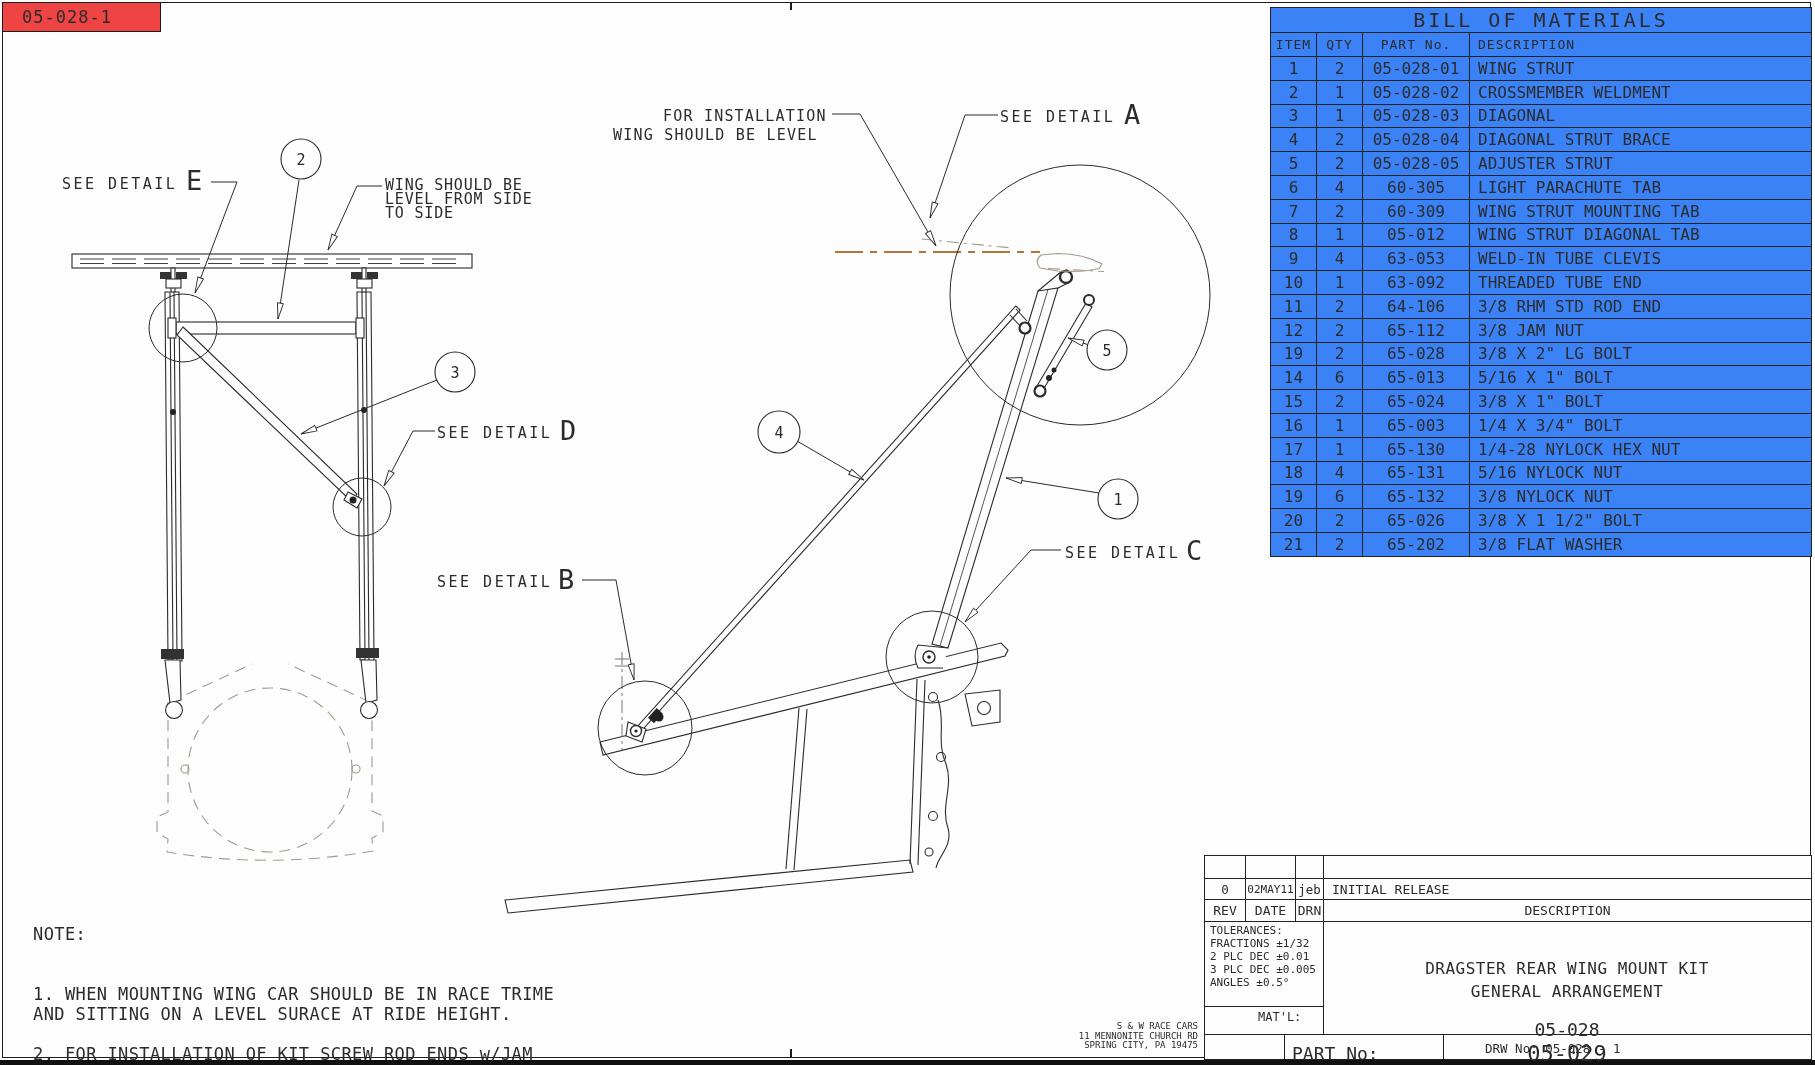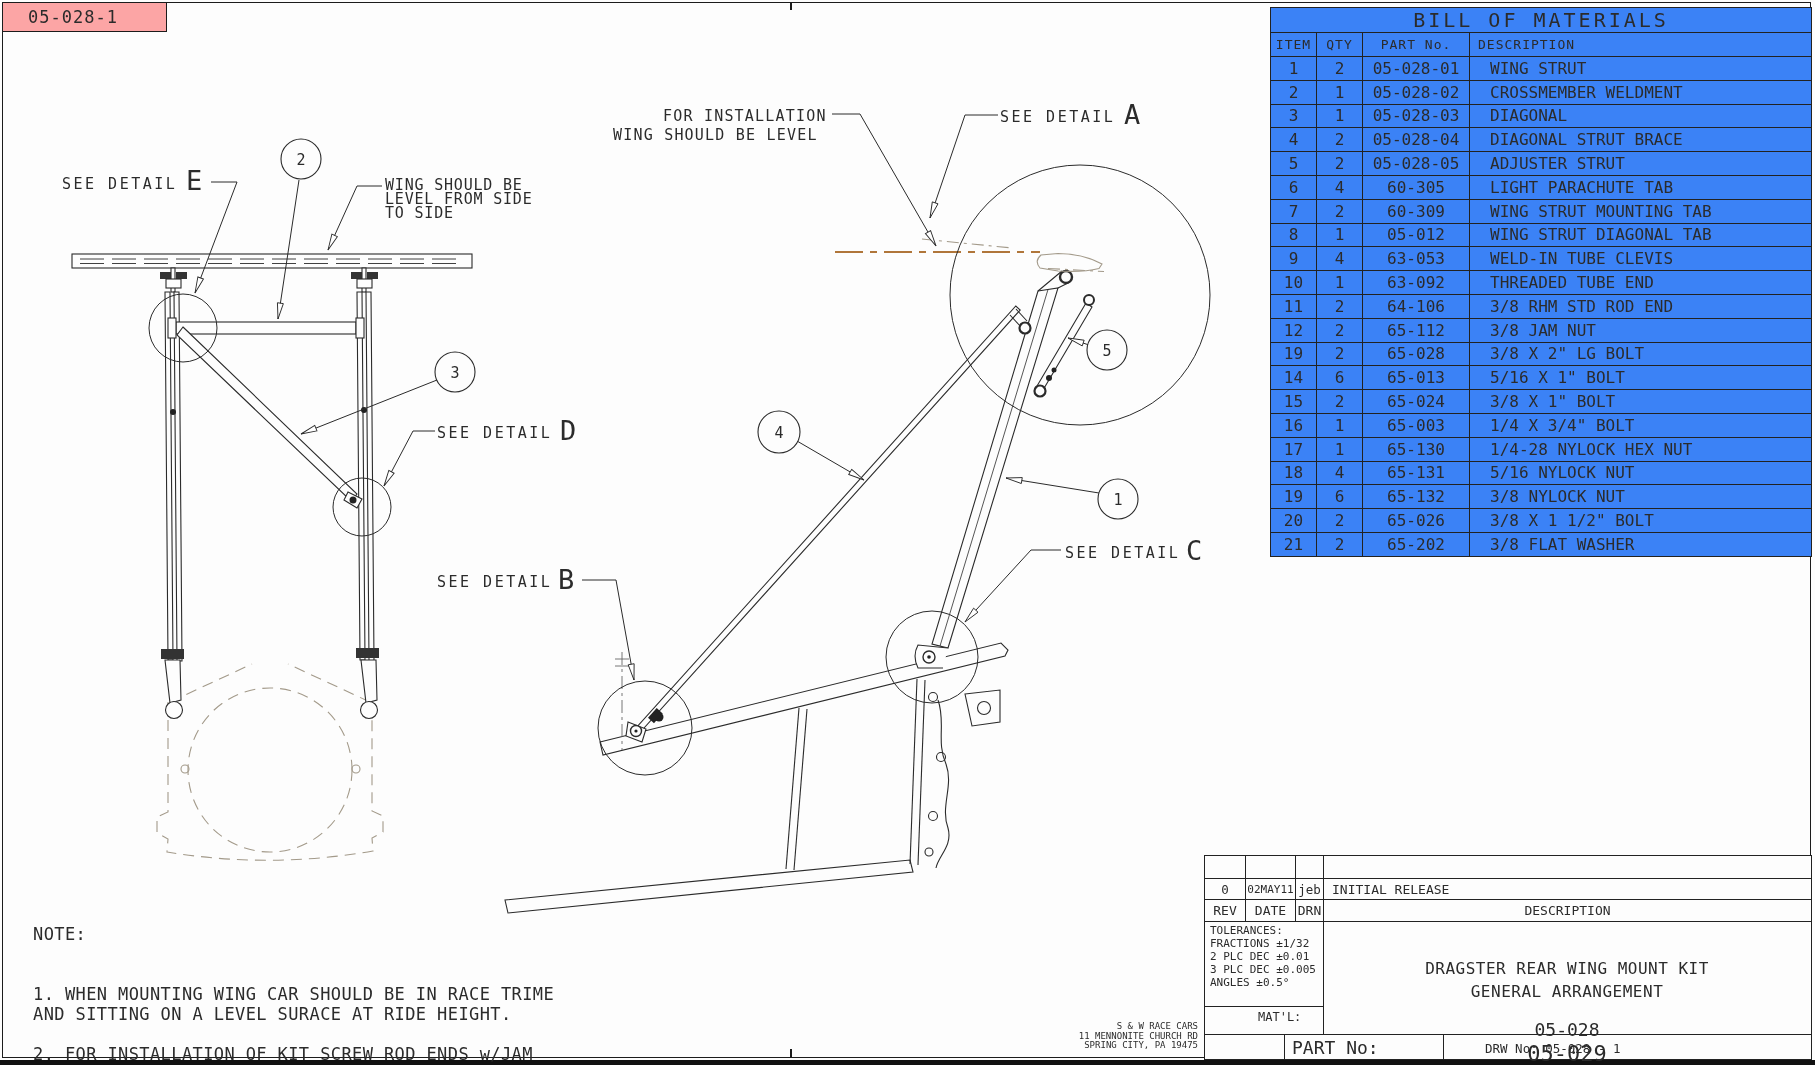--- a/index.html
+++ b/index.html
@@ -1,31 +1,31 @@
 <!DOCTYPE html>
 <html><head>
 <meta charset="utf-8">
 <style>
   html,body{margin:0;padding:0;background:#fff;}
   #sheet{position:relative;width:1815px;height:1065px;background:#fdfdfd;
          font-family:"DejaVu Sans Mono",monospace;color:#2b2b2b;overflow:hidden;}
   .border-rect{position:absolute;left:2px;top:2px;width:1807px;height:1054px;border:1.6px solid #1c1c1c;}
   .bottom-bar{position:absolute;left:0;top:1060px;width:1815px;height:5px;background:#111;}
   .dwg-box{position:absolute;left:2px;top:2px;width:138px;height:28px;border:1.6px solid #1c1c1c;
-           display:flex;align-items:center;padding-left:25px;font-size:17px;letter-spacing:1px;background:#fca5a5;}
+           display:flex;align-items:center;padding-left:19px;font-size:17px;letter-spacing:1px;background:#ef4444;}
   
   .bom{position:absolute;left:1270px;top:7px;width:540px;border:1.6px solid #222;background:#3b82f6;}
   .bom-title{height:24px;line-height:25px;border-bottom:1.6px solid #222;text-align:center;
              font-size:20px;letter-spacing:3px;}
   .bom-head,.bom-row{display:grid;grid-template-columns:45px 46px 107px 1fr;}
   .bom-head{height:23px;font-size:13px;letter-spacing:1px;}
   .bom-row{height:22.8px;border-top:1.2px solid #222;font-size:16px;}
   .bc{border-left:1.2px solid #222;display:flex;align-items:center;justify-content:center;overflow:hidden;white-space:nowrap;}
   .bc:first-child{border-left:none;}
-  .bc.desc{justify-content:flex-start;padding-left:20px;}
+  .bc.desc{justify-content:flex-start;padding-left:8px;}
   .bom-head .bc.desc{padding-left:8px;}
   
   .notes{position:absolute;left:33px;top:884px;font-size:17px;line-height:20px;letter-spacing:0.4px;white-space:pre;}
   .note-gap{height:20px;}
   
   .tb{position:absolute;left:1204px;top:855px;width:606px;height:203px;border:1.6px solid #222;font-size:13px;background:#fdfdfd;}
   .tb .vline,.tb .hline{position:absolute;background:#222;}
   .tb .cell{position:absolute;display:flex;align-items:center;justify-content:center;white-space:nowrap;}
   .tb .left{justify-content:flex-start;}
   .tol{position:absolute;left:0;top:65px;width:118px;height:85px;padding:3px 0 0 5px;font-size:11px;line-height:13px;white-space:nowrap;overflow:hidden;}
@@ -395,21 +395,21 @@
         <div>3 PLC DEC ±0.005</div>
         <div>ANGLES ±0.5°</div>
       </div>
     <div class="matl">MAT'L:</div>
 
     <div class="ttl" style="top:71px;font-size:16px;letter-spacing:0.5px;">DRAGSTER REAR WING MOUNT KIT</div>
     <div class="ttl" style="top:94px;font-size:16px;letter-spacing:0.5px;">GENERAL ARRANGEMENT</div>
     <div class="ttl" style="top:131px;font-size:18px;">05-028</div>
     <div class="ttl" style="top:153px;font-size:22px;">05-029</div>
 
-    <div class="cell left" style="left:87px;top:179px;width:150px;height:24px;font-size:18px;">PART No:</div>
+    <div class="cell left" style="left:87px;top:185px;width:150px;height:24px;font-size:18px;">PART No:</div>
     <div class="cell left" style="left:280px;top:181px;width:320px;height:22px;font-size:12.5px;">DRW No: 05-028 - 1</div>
   </div>
 
   <div class="company" id="company-lines">
       <div>S &amp; W RACE CARS</div>
       <div>11 MENNONITE CHURCH RD</div>
       <div>SPRING CITY, PA 19475</div>
     </div>
 </div>
 

